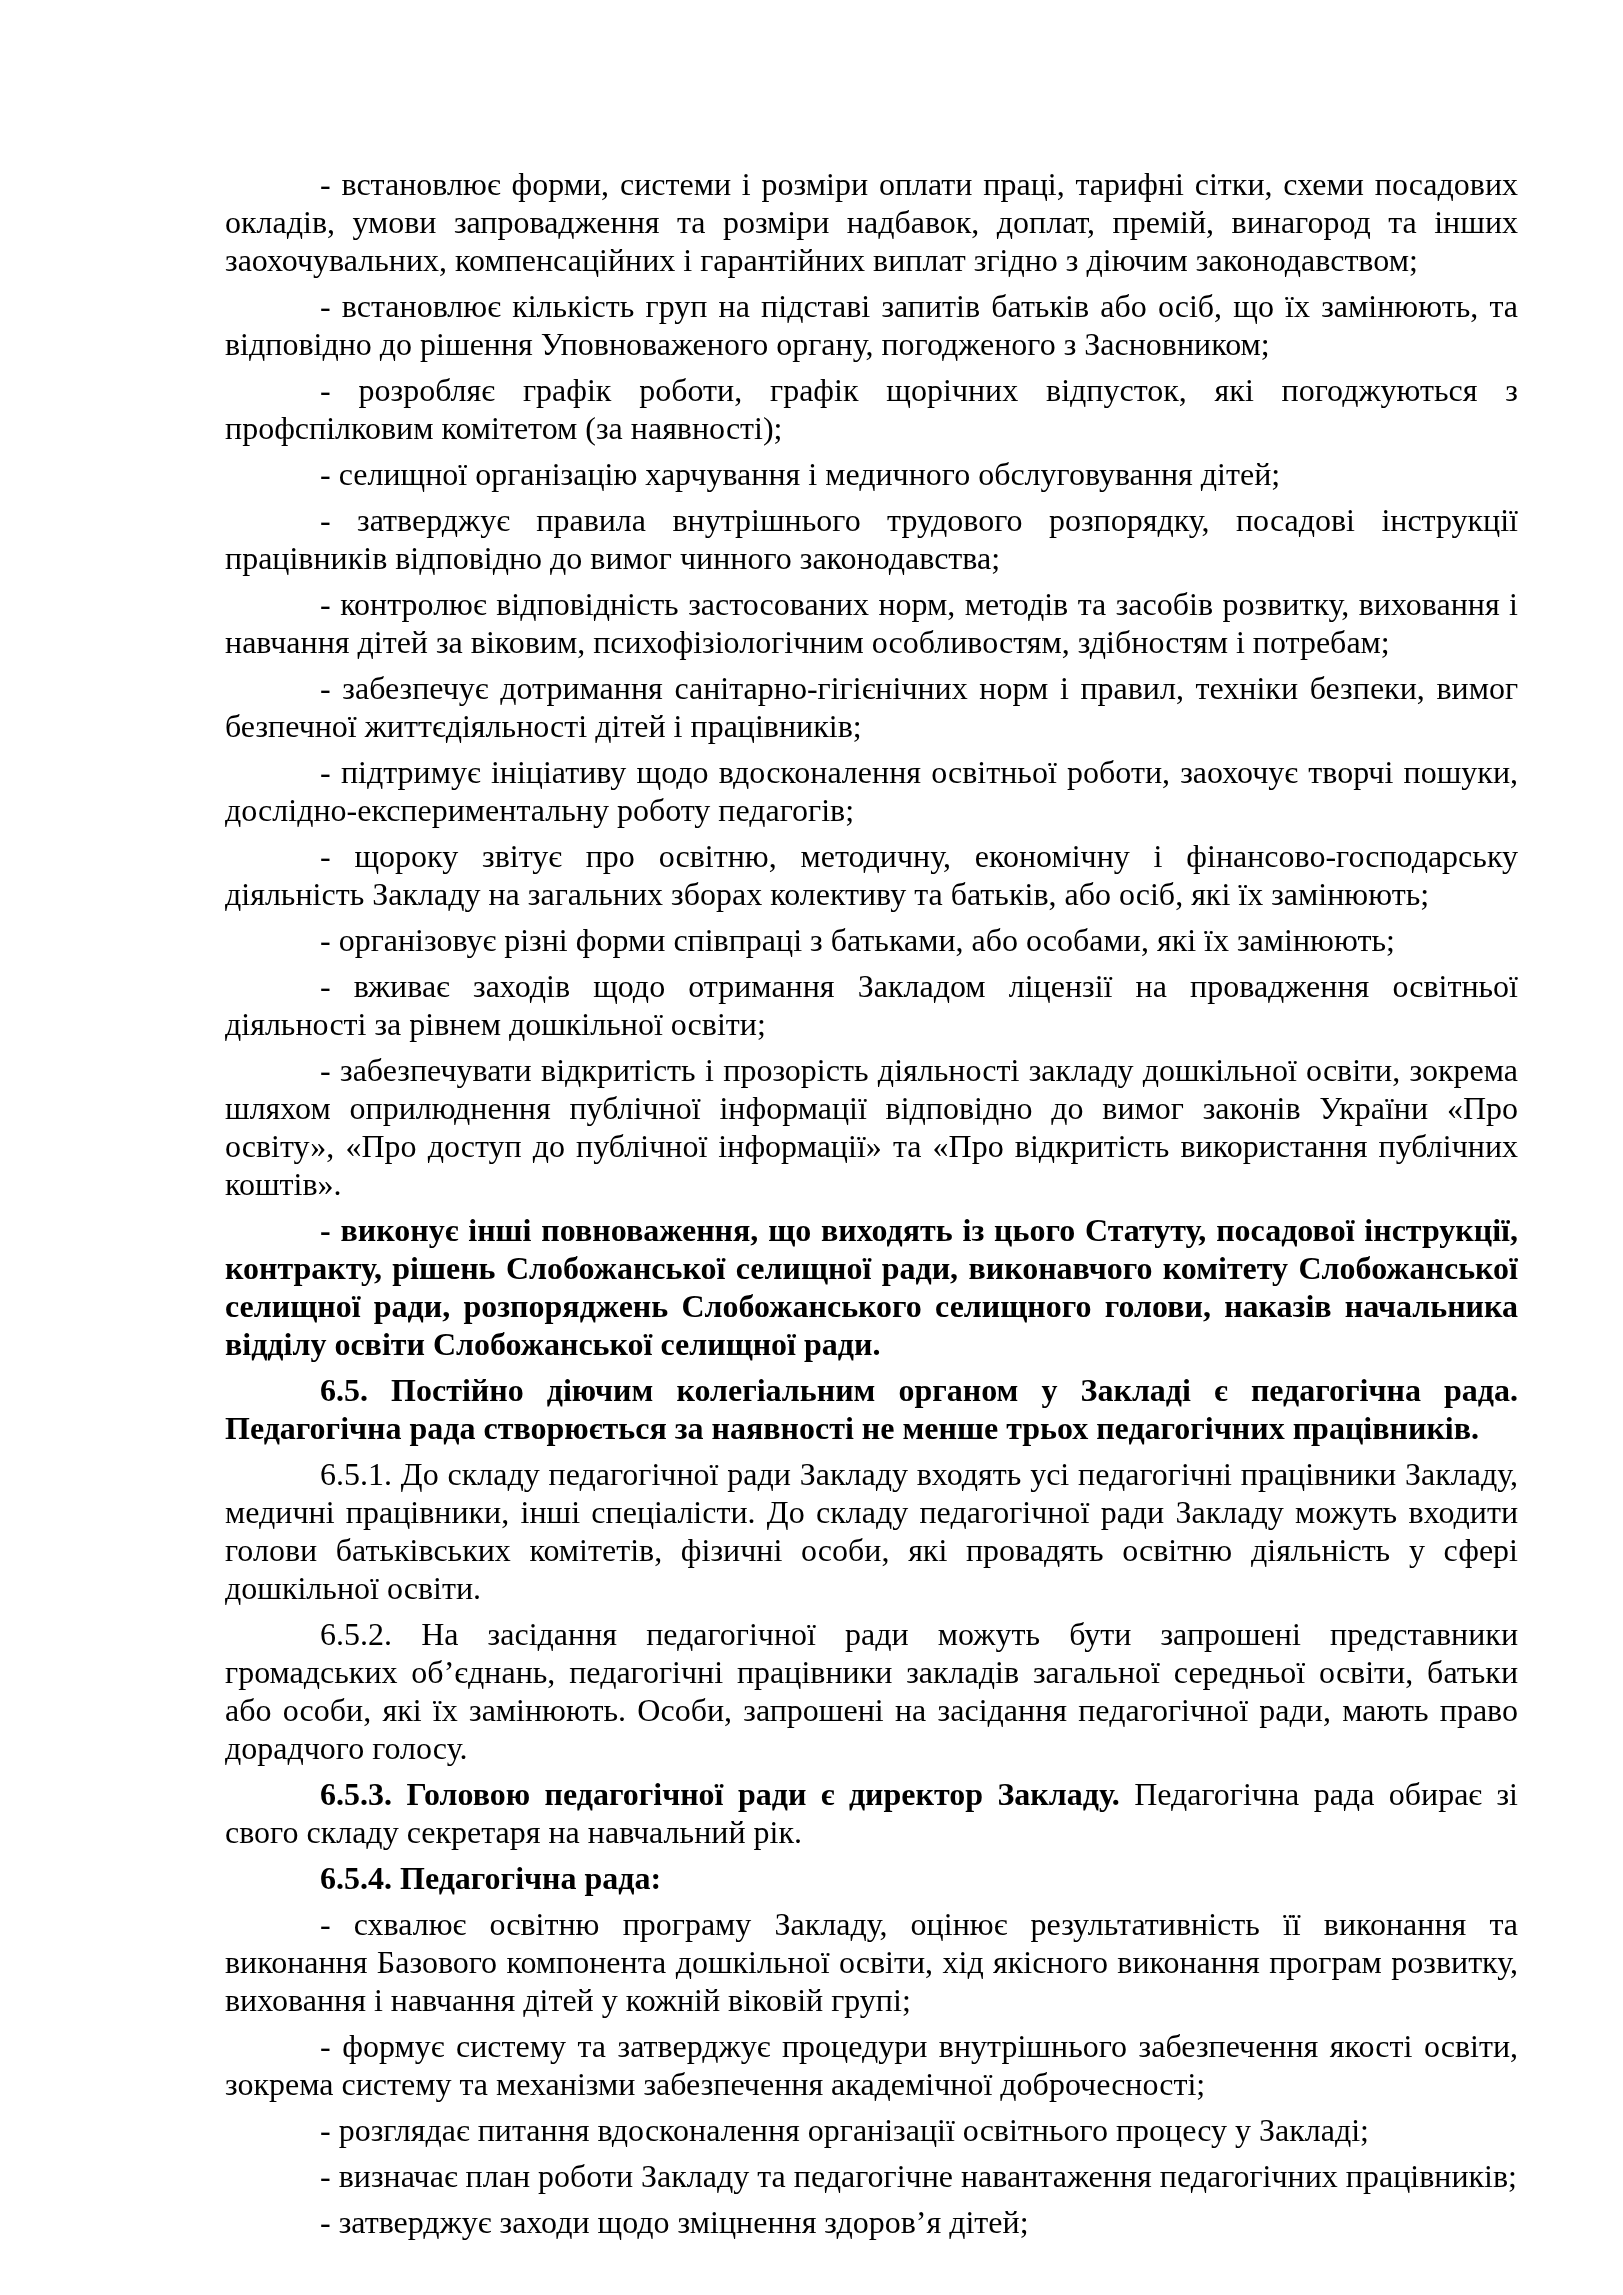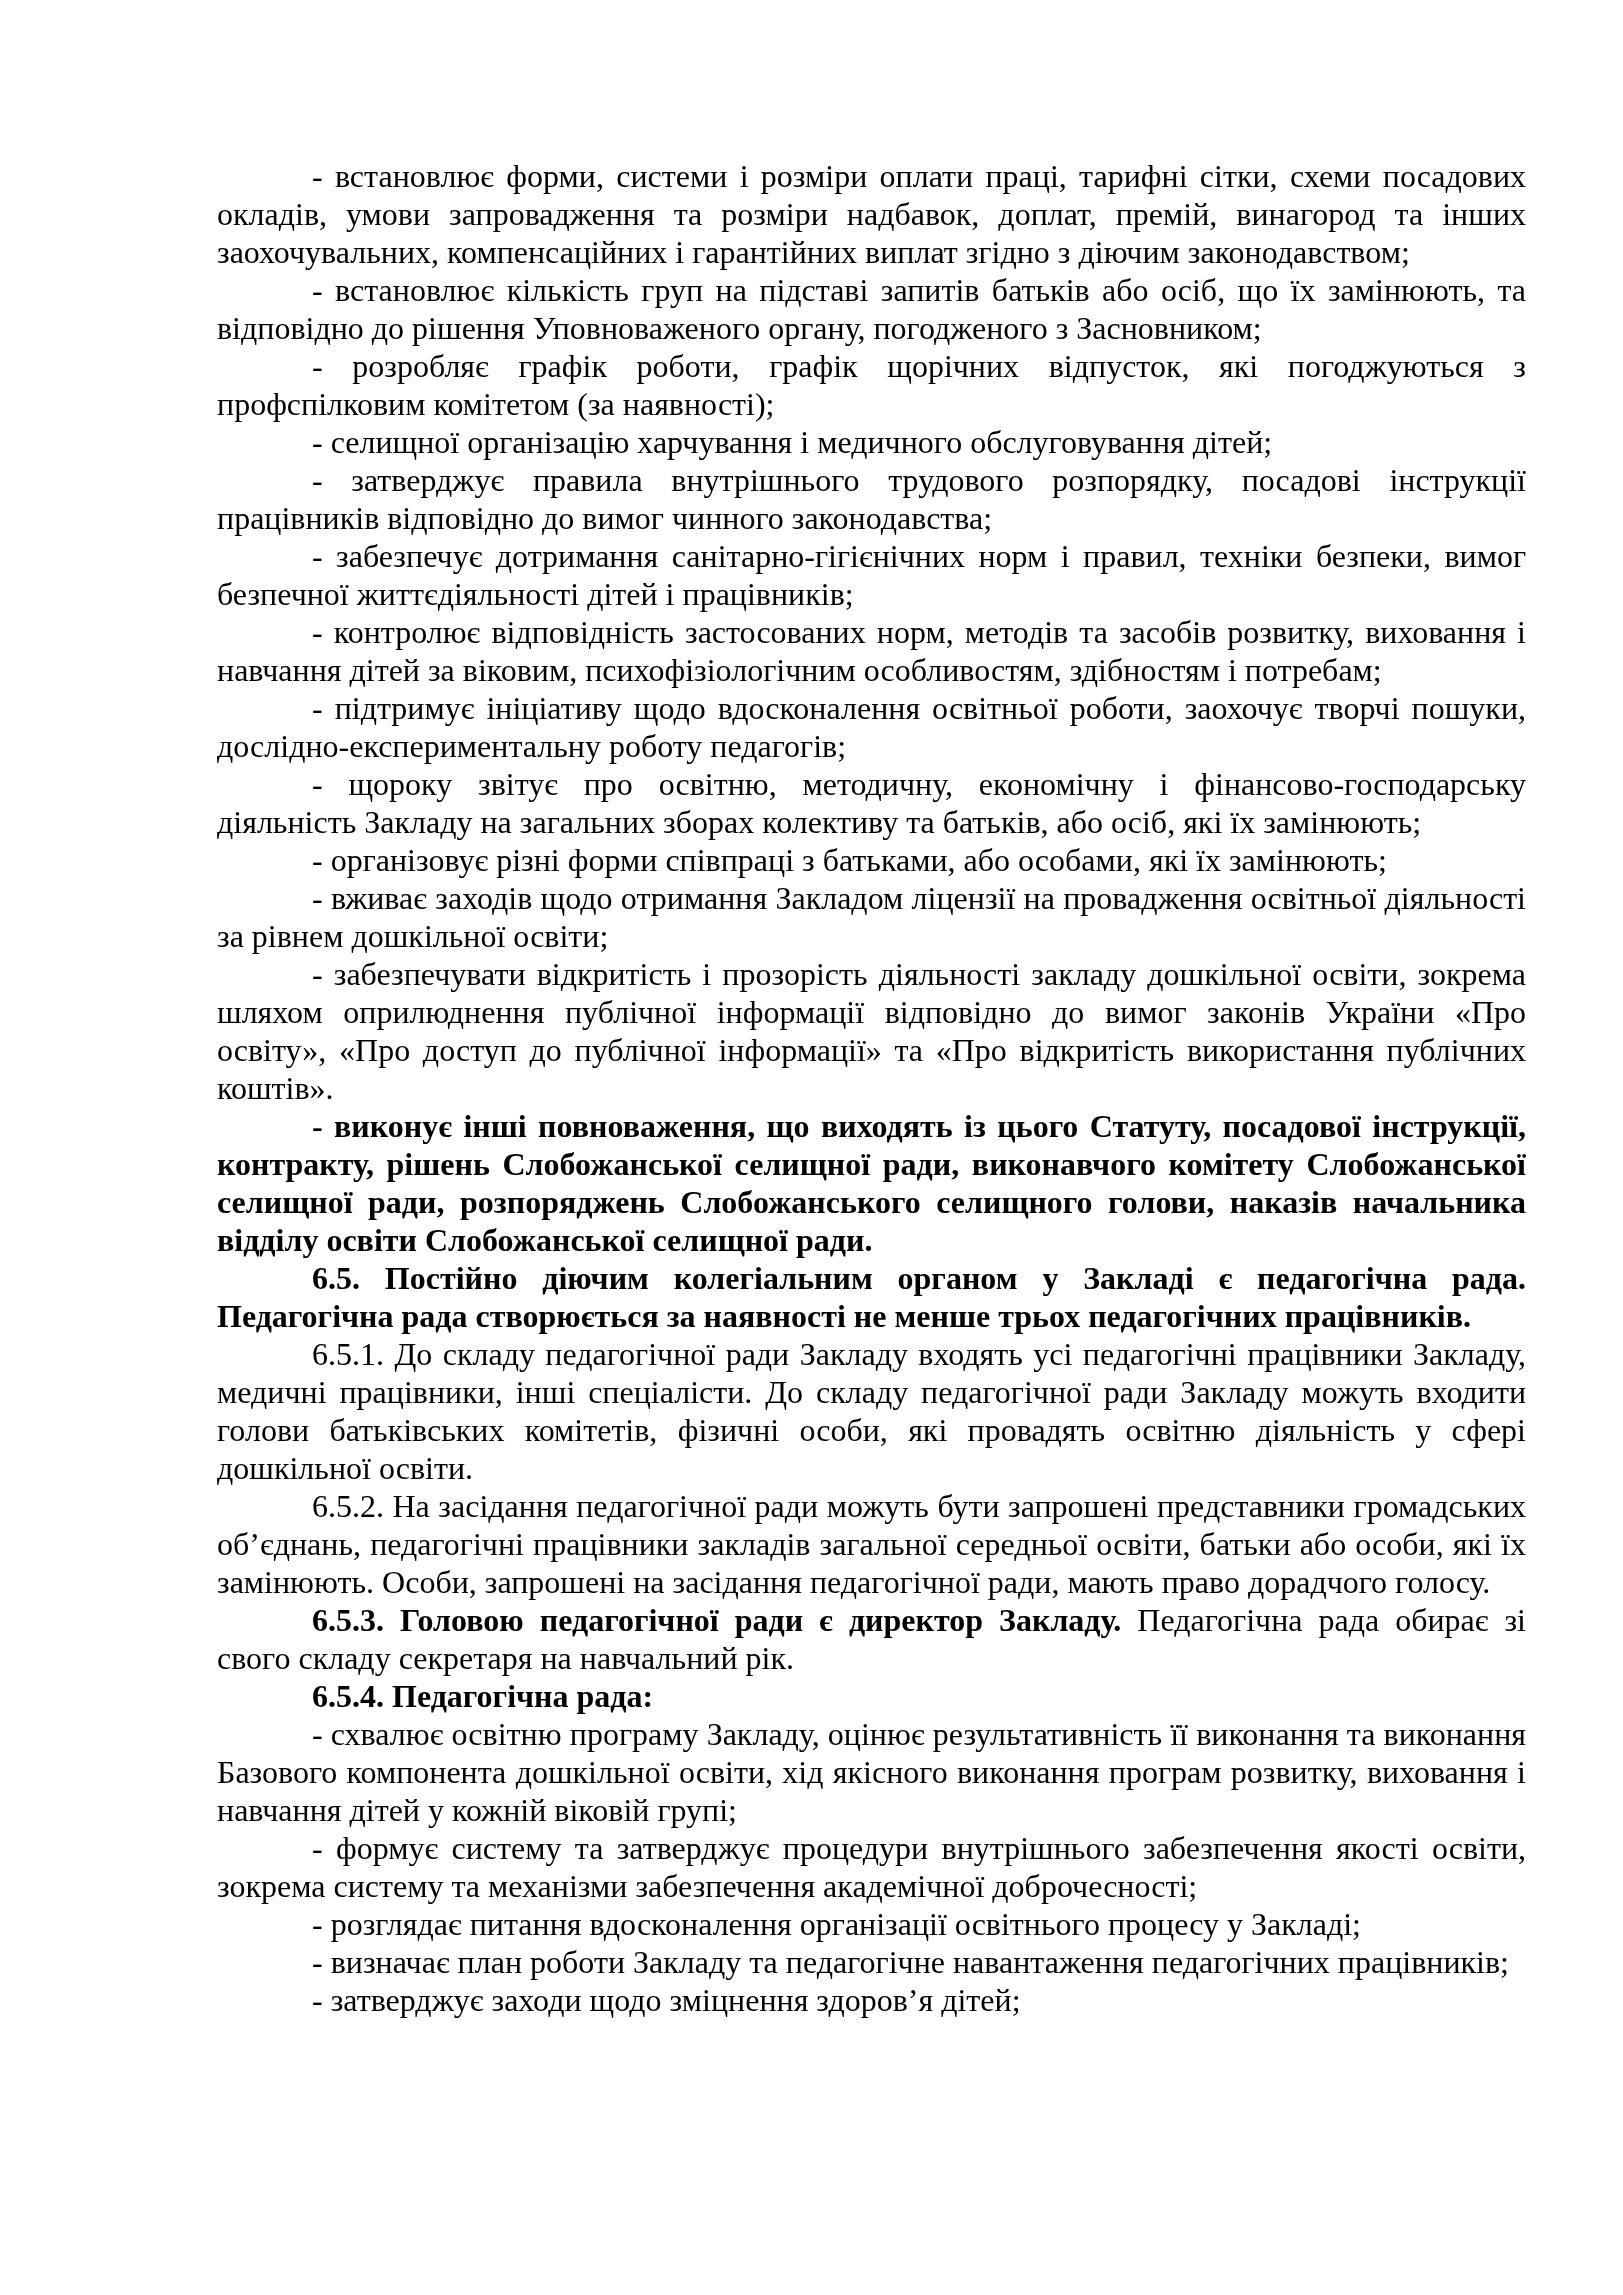--- a/index.html
+++ b/index.html
@@ -20,21 +20,21 @@
     left: 217px;
     top: 157px;
     width: 1309px;
     font-family: "Liberation Serif", "DejaVu Serif", serif;
     font-size: 32px;
     line-height: 38px;
     text-align: justify;
     color: #000000;
   }
   .doc-body p.para {
-    margin: 0;
+    margin: 8px;
     padding: 0;
     text-indent: 95px;
   }
   .doc-body .b {
     font-weight: bold;
   }
   .page-number {
     position: absolute;
     left: 217px;
     top: 2217px;
@@ -48,22 +48,22 @@
 </head>
 <body>
 
 <div class="page">
   <div class="doc-body">
       <p class="para"><span>- встановлює форми, системи і розміри оплати праці, тарифні сітки, схеми посадових окладів, умови запровадження та розміри надбавок, доплат, премій, винагород та інших заохочувальних, компенсаційних і гарантійних виплат згідно з діючим законодавством;</span></p>
       <p class="para"><span>- встановлює кількість груп на підставі запитів батьків або осіб, що їх замінюють, та відповідно до рішення Уповноваженого органу, погодженого з Засновником;</span></p>
       <p class="para"><span>- розробляє графік роботи, графік щорічних відпусток, які погоджуються з профспілковим комітетом (за наявності);</span></p>
       <p class="para"><span>- селищної організацію харчування і медичного обслуговування дітей;</span></p>
       <p class="para"><span>- затверджує правила внутрішнього трудового розпорядку, посадові інструкції працівників відповідно до вимог чинного законодавства;</span></p>
+      <p class="para"><span>- контролює відповідність застосованих норм, методів та засобів розвитку, виховання і навчання дітей за віковим, психофізіологічним особливостям, здібностям і потребам;</span></p>
       <p class="para"><span>- забезпечує дотримання санітарно-гігієнічних норм і правил, техніки безпеки, вимог безпечної життєдіяльності дітей і працівників;</span></p>
-      <p class="para"><span>- контролює відповідність застосованих норм, методів та засобів розвитку, виховання і навчання дітей за віковим, психофізіологічним особливостям, здібностям і потребам;</span></p>
       <p class="para"><span>- підтримує ініціативу щодо вдосконалення освітньої роботи, заохочує творчі пошуки, дослідно-експериментальну роботу педагогів;</span></p>
       <p class="para"><span>- щороку звітує про освітню, методичну, економічну і фінансово-господарську діяльність Закладу на загальних зборах колективу та батьків, або осіб, які їх замінюють;</span></p>
       <p class="para"><span>- організовує різні форми співпраці з батьками, або особами, які їх замінюють;</span></p>
       <p class="para"><span>- вживає заходів щодо отримання Закладом ліцензії  на провадження освітньої діяльності за рівнем дошкільної освіти;</span></p>
       <p class="para"><span>- забезпечувати відкритість і прозорість діяльності закладу дошкільної освіти, зокрема шляхом оприлюднення публічної інформації відповідно до вимог законів України «Про освіту», «Про доступ до публічної інформації» та «Про відкритість використання публічних коштів».</span></p>
       <p class="para"><span class="b">-  виконує інші повноваження, що виходять із цього Статуту, посадової інструкції, контракту, рішень Слобожанської селищної ради, виконавчого комітету Слобожанської селищної ради, розпоряджень Слобожанського селищного голови, наказів начальника відділу освіти Слобожанської селищної ради.</span></p>
       <p class="para"><span class="b">6.5. Постійно діючим колегіальним органом у Закладі є педагогічна рада. Педагогічна рада створюється за наявності не менше трьох педагогічних працівників.</span></p>
       <p class="para"><span>6.5.1. До складу педагогічної ради Закладу входять усі педагогічні працівники Закладу, медичні працівники, інші спеціалісти. До складу педагогічної ради Закладу можуть входити голови батьківських комітетів, фізичні особи, які провадять освітню діяльність у сфері дошкільної освіти.</span></p>
       <p class="para"><span>6.5.2. На засідання педагогічної ради можуть бути запрошені представники громадських об’єднань, педагогічні працівники закладів загальної середньої освіти, батьки або особи, які їх замінюють. Особи, запрошені на засідання педагогічної ради, мають право дорадчого голосу.</span></p>
       <p class="para"><span class="b">6.5.3. Головою педагогічної ради є директор Закладу.</span><span> Педагогічна рада обирає зі свого складу секретаря на навчальний рік.</span></p>

